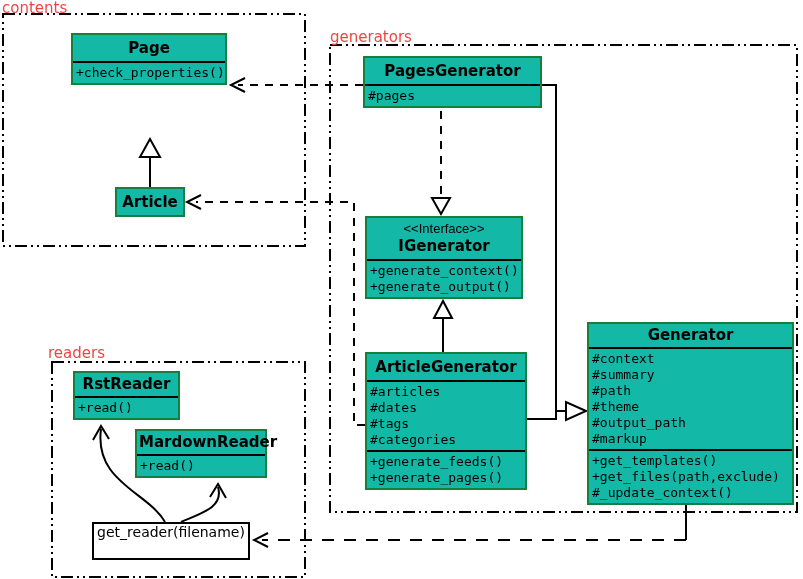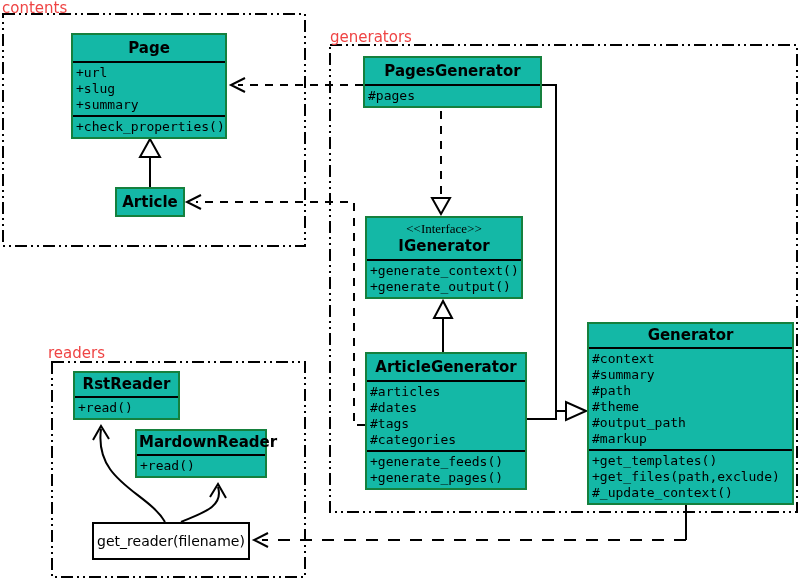--- a/index.html
+++ b/index.html
@@ -15,33 +15,33 @@
   }
 
   .uml {
     position:absolute; background:#14b8a6; border:2px solid #15803d; box-sizing:border-box;
   }
   .uml .title {
     font-weight:bold; font-size:15px; line-height:20px; text-align:center;
     padding:3px 2px; white-space:nowrap;
   }
   .uml .title .stereo {
-    font-family:Liberation Serif, serif; font-weight:normal;
+    font-family:Liberation Sans, sans-serif; font-weight:normal;
     font-size:13px; line-height:15px;
   }
   .uml .members {
     border-top:2px solid #000;
     font-family:"DejaVu Sans Mono", monospace; font-size:13px; line-height:16px;
     padding:2px 3px; white-space:nowrap;
   }
   .uml.tight .title { padding:2px 2px; line-height:19px; }
 
   .fn-node {
     position:absolute; background:#fff; border:2px solid #000; box-sizing:border-box;
-    display:flex; align-items:center; justify-content:center;
+    display:flex; align-items:flex-start; justify-content:center;
     font-size:14px; white-space:nowrap;
   }
 </style>
 </head>
 <body>
 
 <div class="canvas">
 
   <svg class="wires" viewBox="0 0 803 579" xmlns="http://www.w3.org/2000/svg">
 
@@ -98,25 +98,20 @@
       <path d="M210,497 L218,484 L226,498"></path>
     </g>
   </svg>
 
   <div class="pkg-label" style="left:2px; top:0px;">contents</div>
   <div class="pkg-label" style="left:330px; top:29px;">generators</div>
   <div class="pkg-label" style="left:48px; top:345px;">readers</div>
 
   <div class="uml" style="left:71px; top:33px; width:156px;">
     <div class="title">Page</div>
-    <div class="members">
-      <div>+url</div>
-      <div>+slug</div>
-      <div>+summary</div>
-    </div>
     <div class="members">
       <div>+check_properties()</div>
     </div>
   </div>
 
   <div class="uml" style="left:115px; top:187px; width:70px;">
     <div class="title">Article</div>
   </div>
 
   <div class="uml" style="left:363px; top:56px; width:179px;">

